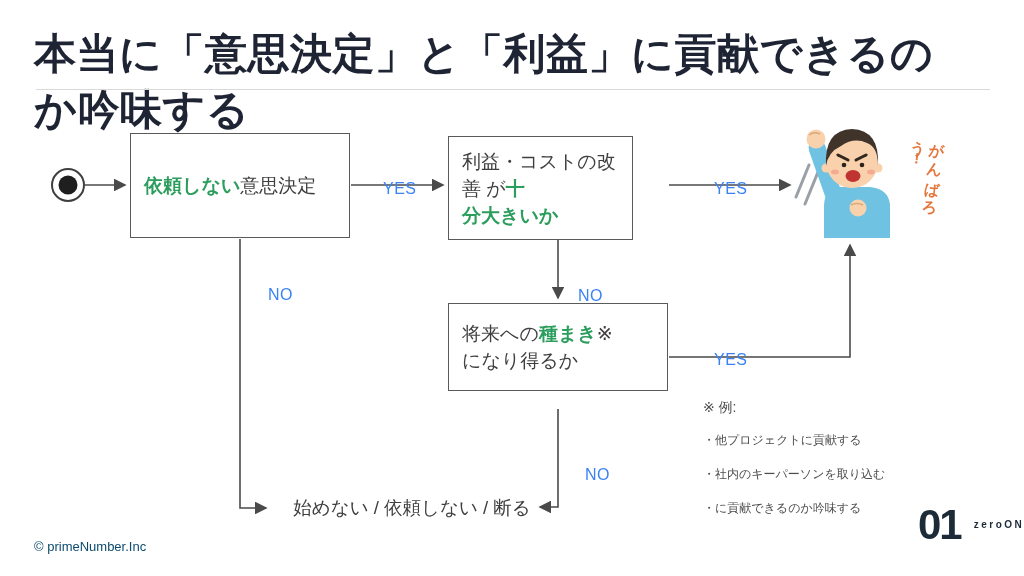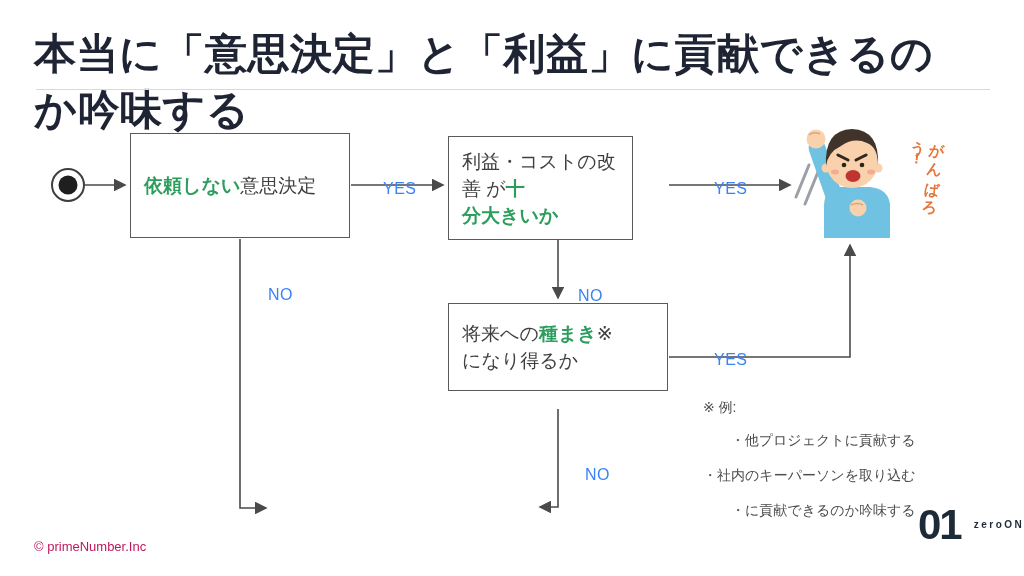--- a/index.html
+++ b/index.html
@@ -36,30 +36,30 @@
   }
   .reject{
     position:absolute;left:288px;top:495px;width:248px;text-align:center;
     font-size:18.5px;color:#3f3f3f;
   }
   .notes{
     position:absolute;left:703px;top:399px;display:flex;flex-direction:column;
     color:#4d4d4d;
   }
   .notes-h{font-size:14px;margin-bottom:15px;}
-  .note-item{font-size:14px;margin-bottom:17px;text-align:right;}
+  .note-item{font-size:12px;margin-bottom:17px;}
   .person-svg{position:absolute;left:788px;top:120px;}
   .cheer{
     position:absolute;left:903px;top:131px;height:112px;
     writing-mode:vertical-rl;text-orientation:upright;
     font-size:15px;font-weight:700;letter-spacing:2px;
     color:var(--c-orange,#e4763b);transform:rotate(7deg);
   }
   .copyright{
-    position:absolute;left:34px;top:539px;font-size:13px;color:#be185d;
+    position:absolute;left:34px;top:539px;font-size:13px;color:#0c4a6e;
   }
   .logo{
     position:absolute;left:918px;top:504px;display:flex;align-items:center;gap:13px;
   }
   .logo-big{
     font-size:42px;font-weight:800;letter-spacing:-2px;line-height:1;
     color:var(--c-navy,#1d2a37);
   }
   .logo-stack{
     display:flex;flex-direction:row;font-size:10px;font-weight:700;
@@ -107,20 +107,21 @@
     <div><span>になり得るか</span></div>
   </div>
 
   <span class="lbl" style="left:383px;top:152px;">YES</span>
   <span class="lbl" style="left:714px;top:152px;">YES</span>
   <span class="lbl" style="left:714px;top:323px;">YES</span>
   <span class="lbl" style="left:268px;top:258px;">NO</span>
   <span class="lbl" style="left:578px;top:259px;">NO</span>
   <span class="lbl" style="left:585px;top:438px;">NO</span>
 
+  <div class="reject">始めない / 依頼しない / 断る</div>
 
   <div class="notes">
     <div class="notes-h">※ 例:</div>
     <div class="note-item">・他プロジェクトに貢献する</div>
     <div class="note-item">・社内のキーパーソンを取り込む</div>
     <div class="note-item">・に貢献できるのか吟味する</div>
   </div>
 
   <svg class="person-svg" width="158" height="122" viewBox="0 0 158 122">
     <g>

